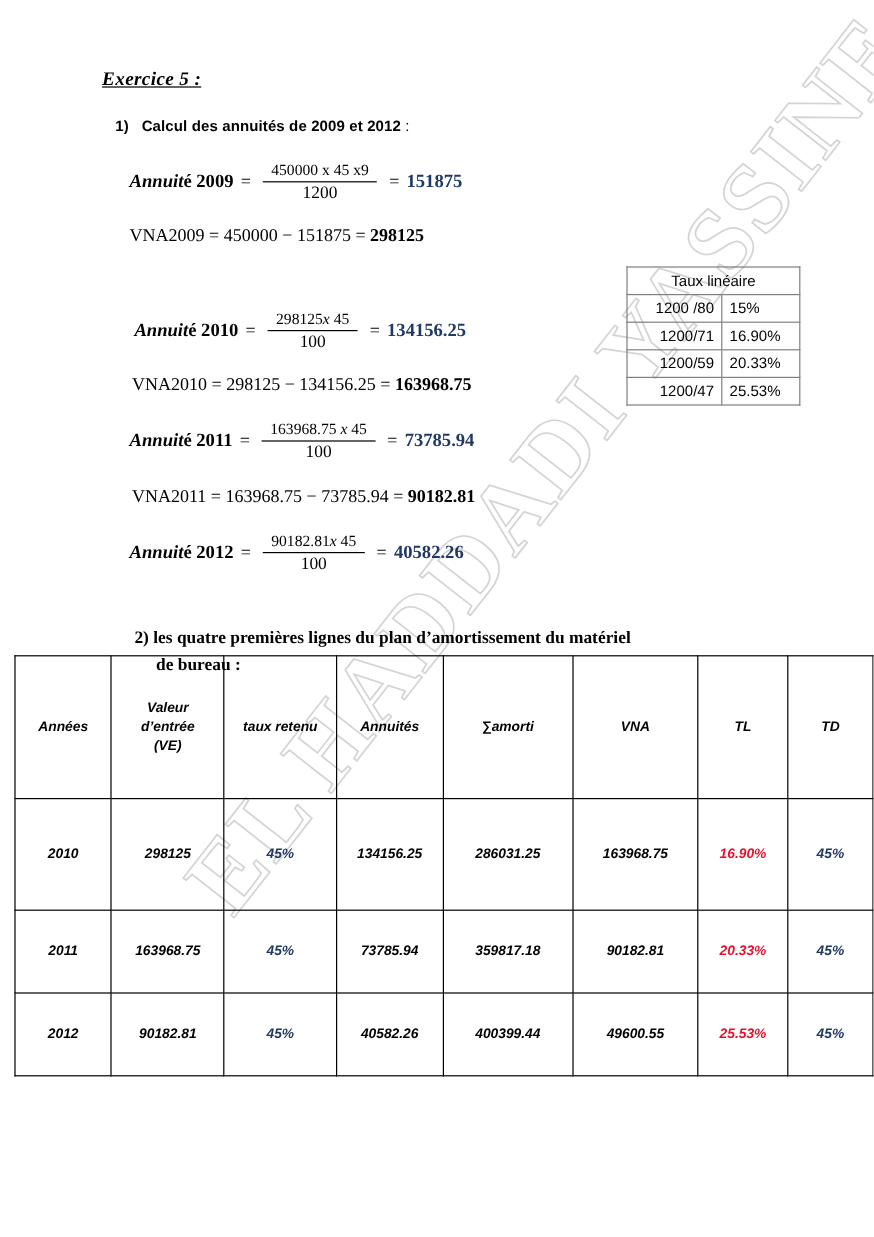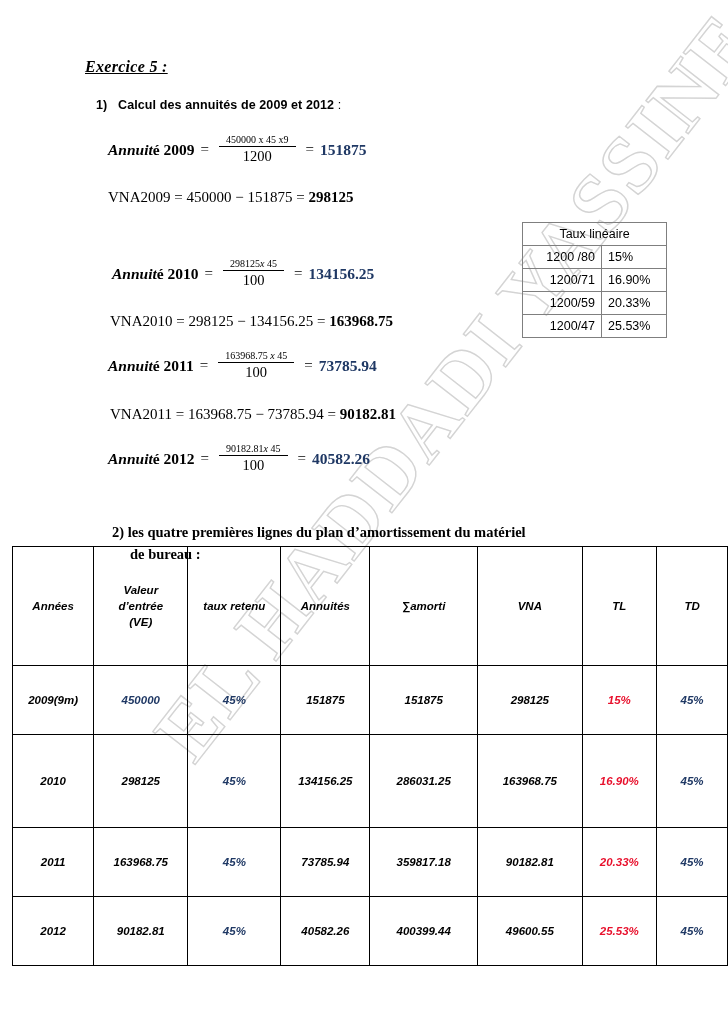--- a/index.html
+++ b/index.html
@@ -108,21 +108,21 @@
   .eq .op { margin: 0 6px; font-size: 15px; }
   .frac {
     display: inline-flex;
     flex-direction: column;
     align-items: center;
     margin: 0 4px;
     vertical-align: middle;
   }
   .frac .num {
     padding: 0 7px 1px 7px;
-    font-size: 10px;
+    font-size: 13px;
   }
   .frac .num .it { font-style: italic; }
   .frac .bar {
     width: 100%;
     height: 1.3px;
     background: #000;
   }
   .frac .den {
     padding: 1px 7px 0 7px;
     font-size: 14.5px;
@@ -323,30 +323,20 @@
         </th>
         <th class="col-taux">taux retenu</th>
         <th class="col-ann">Annuités</th>
         <th class="col-amorti">∑amorti</th>
         <th class="col-vna">VNA</th>
         <th class="col-tl">TL</th>
         <th class="col-td">TD</th>
       </tr>
     </thead>
     <tbody>
-      <tr>
-        <td>2009(9m)</td>
-        <td class="c-blue">450000</td>
-        <td class="c-blue">45%</td>
-        <td>151875</td>
-        <td>151875</td>
-        <td>298125</td>
-        <td class="c-red">15%</td>
-        <td class="c-blue">45%</td>
-      </tr>
       <tr class="tall">
         <td>2010</td>
         <td>298125</td>
         <td class="c-blue">45%</td>
         <td>134156.25</td>
         <td>286031.25</td>
         <td>163968.75</td>
         <td class="c-red">16.90%</td>
         <td class="c-blue">45%</td>
       </tr>

